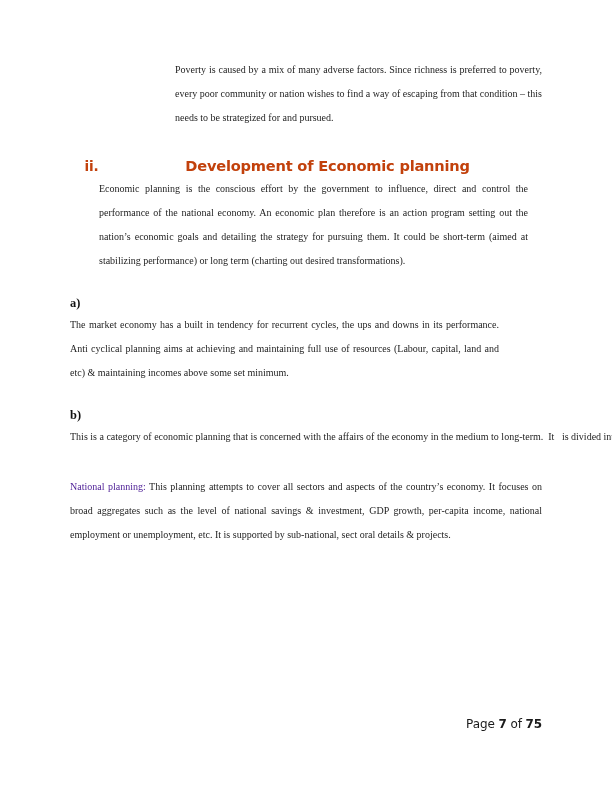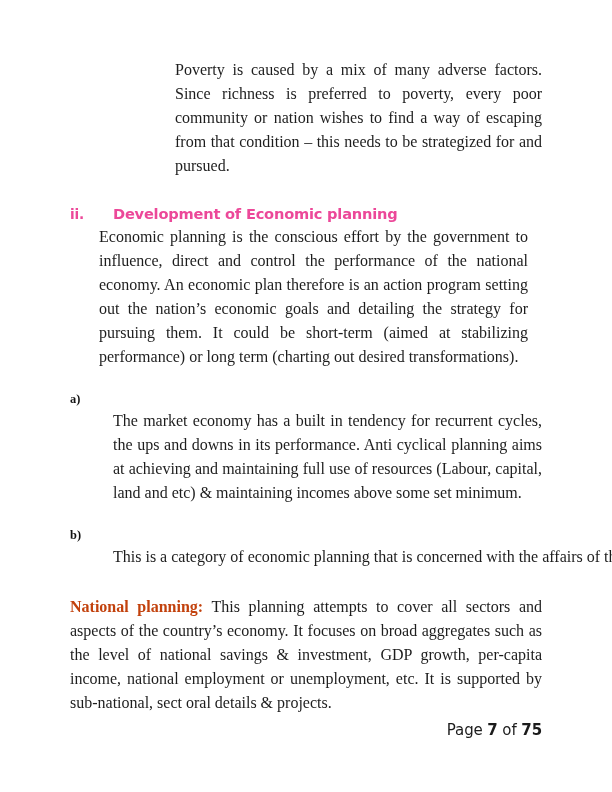--- a/index.html
+++ b/index.html
@@ -18,42 +18,43 @@
     box-sizing: border-box;
   }
   .content {
     position: absolute;
     left: 70px;
     top: 58px;
     width: 472px;
   }
   p {
     margin: 0;
-    font-size: 16px;
+    font-size: 10px;
     line-height: 24px;
     text-align: justify;
     text-justify: inter-word;
     color: #1d1d1d;
   }
   
   .p-intro {
     margin-left: 105px;
     width: 367px;
   }
   
   .heading-roman {
     display: flex;
     align-items: baseline;
     margin-top: 25px;
     font-family: "DejaVu Sans", "Liberation Sans", sans-serif;
     font-weight: bold;
     font-size: 14.6px;
     line-height: 22px;
-    color: #ec4899;
+    color: #c2410c;
     letter-spacing: -0.2px;
+    text-align: center;
   }
   .heading-roman .marker {
     width: 43px;
     flex: 0 0 43px;
     font-size: 13.6px;
   }
   .heading-roman .label {
     flex: 1 1 auto;
   }
   
@@ -70,43 +71,42 @@
     font-weight: bold;
     font-size: 12.4px;
     line-height: 20px;
     color: #121212;
   }
   .heading-letter .marker {
     width: 22px;
     flex: 0 0 22px;
   }
   .p-sub {
-    margin-left: 43px;
     width: 429px;
   }
   .gap-block { height: 26px; }
   .gap-block2 { height: 27px; }
   .p-flush {
     width: 472px;
   }
   b, .bold {
-    font-weight: bold;
-    color: #c2410c;
+    font-weight: normal;
+    color: #4c1d95;
     margin-top: 16px;
   }
   .wide-space {
     white-space: pre;
   }
   
   .footer {
     position: absolute;
     right: 70px;
     top: 703px;
     font-family: "DejaVu Sans", "Liberation Sans", sans-serif;
-    font-size: 15px;
+    font-size: 12px;
     color: #1b1b1b;
     letter-spacing: -0.1px;
     white-space: pre;
   }
   .footer .num {
     font-weight: bold;
   }
 </style>
 </head>
 <body>

